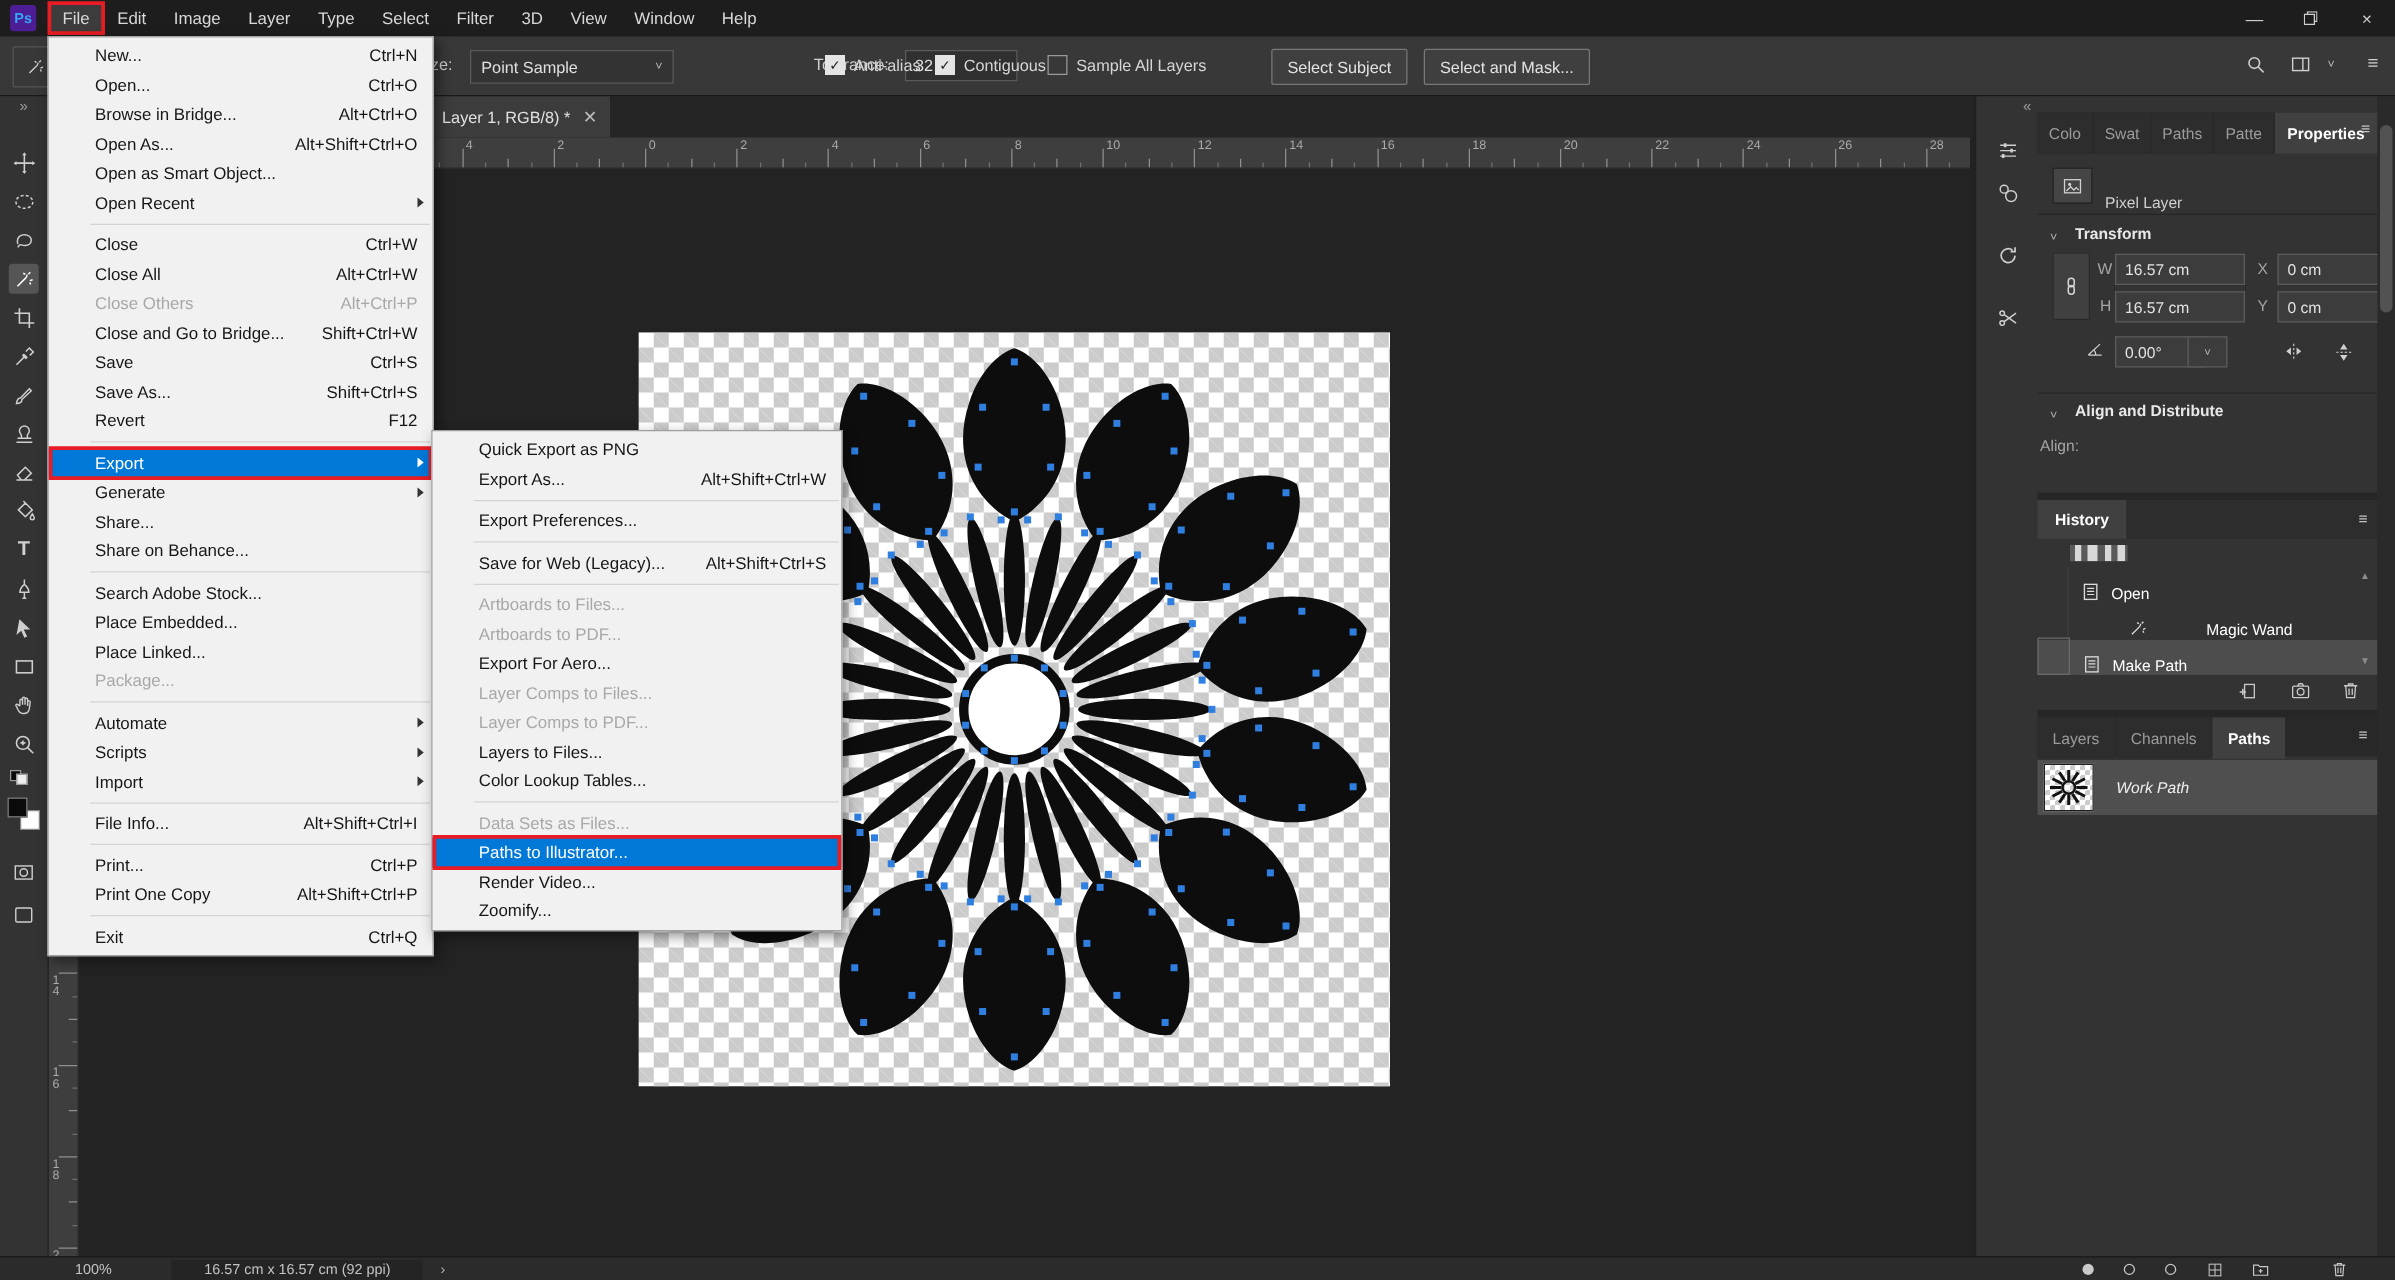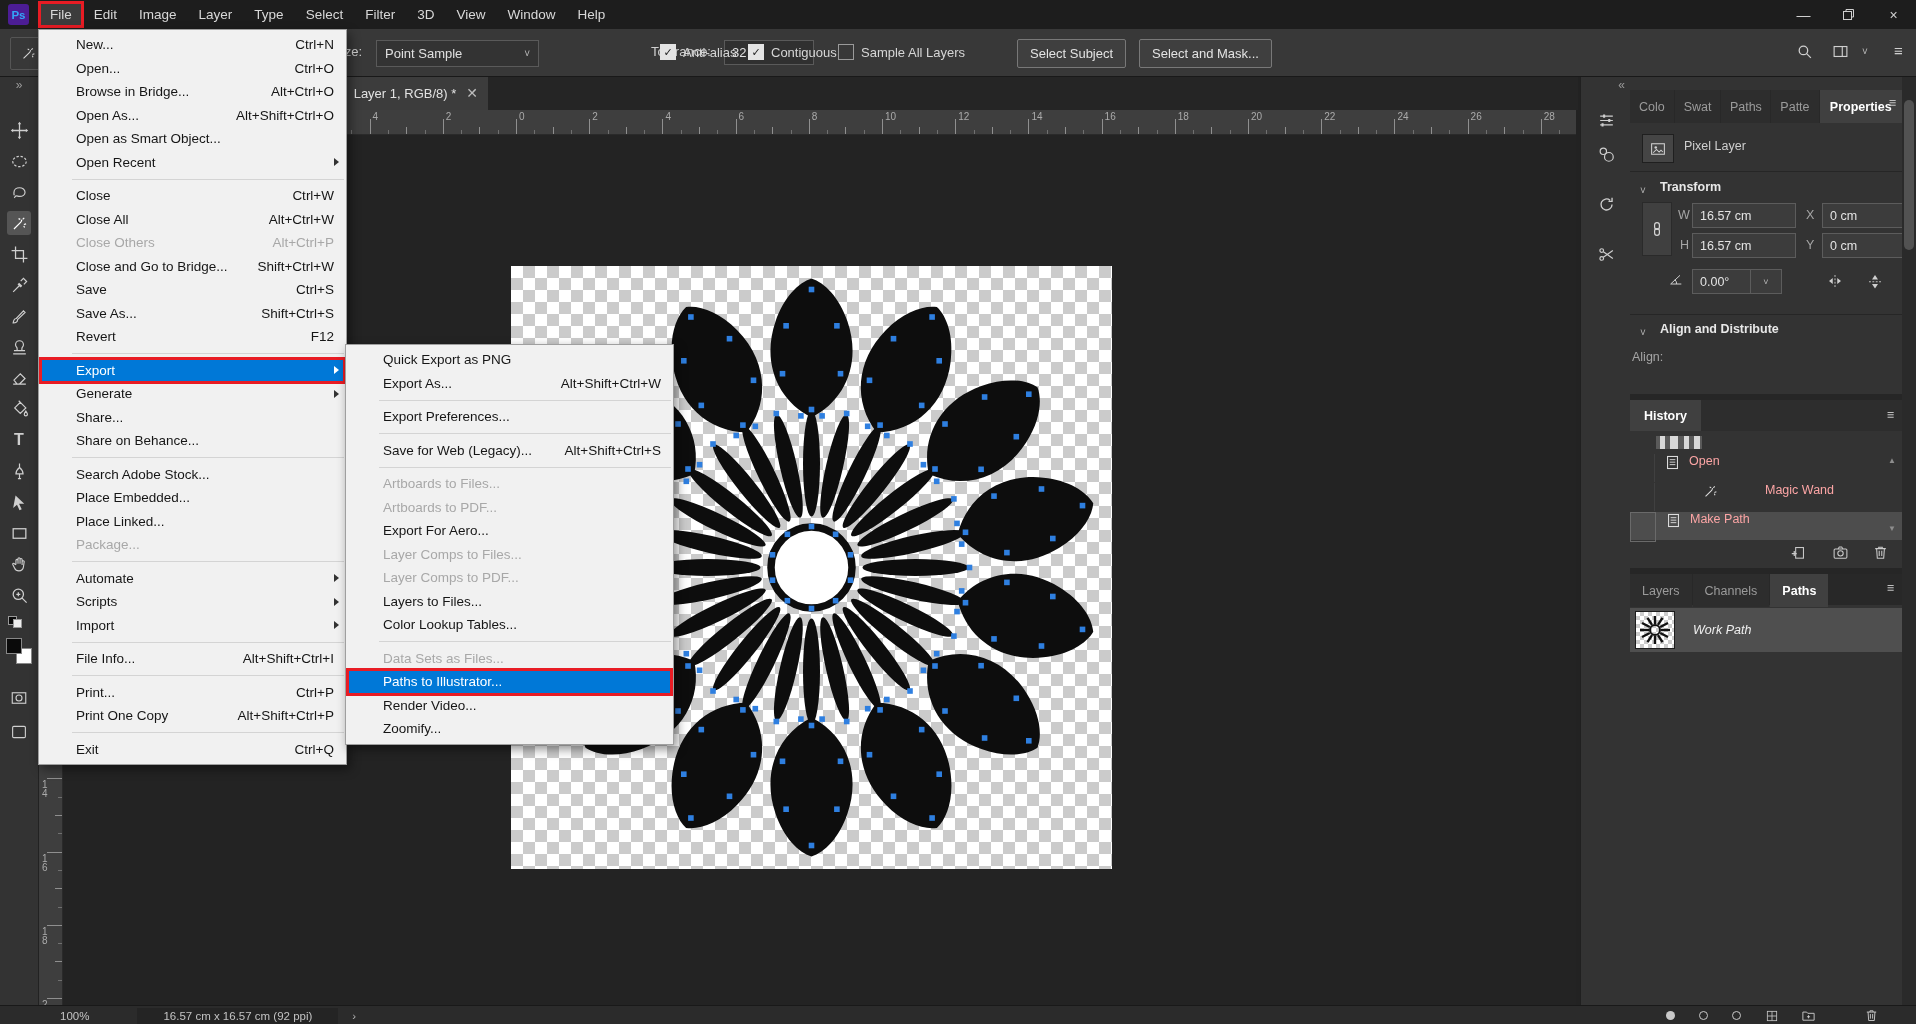--- a/index.html
+++ b/index.html
@@ -84,35 +84,35 @@
   
   #rightpanel{position:absolute;left:1630px;top:76px;width:272px;height:929px;background:#333;z-index:20;font-size:12.5px;}
   .ptabs{position:absolute;left:0;top:14px;height:33px;width:272px;background:#282828;display:flex;gap:1px;}
   .ptab{height:33px;display:flex;align-items:center;justify-content:center;background:#2d2d2d;color:#9b9b9b;
         padding:0 6px;overflow:hidden;white-space:nowrap;}
   .ptab.active{background:#404040;color:#fff;font-weight:bold;}
   .phamb{position:absolute;right:6px;top:20px;color:#c0c0c0;}
   .pixel-row{position:absolute;left:0;top:49px;width:272px;height:46px;border-bottom:1px solid #262626;}
   .pixel-thumb{position:absolute;left:12px;top:9px;width:30px;height:27px;background:#454545;border:1px solid #1f1f1f;
                display:flex;align-items:center;justify-content:center;color:#d0d0d0;}
-  .pixel-label{position:absolute;left:54px;top:14px;color:#cfcfcf;}
+  .pixel-label{position:absolute;left:54px;top:30px;color:#cfcfcf;}
   .sec-head{position:absolute;font-weight:bold;color:#e8e8e8;}
   .sec-chev{position:absolute;color:#b5b5b5;font-size:10px;}
   .tf-label{position:absolute;color:#a5a5a5;}
   .tf-field{position:absolute;height:23px;background:#3c3c3c;border:1px solid #5c5c5c;display:flex;
             align-items:center;padding:0 7px;color:#e3e3e3;}
   .chain-box{position:absolute;left:12px;top:126px;width:28px;height:52px;background:#404040;border:1px solid #2a2a2a;
              display:flex;align-items:center;justify-content:center;color:#d6d6d6;}
   .flip-icon{position:absolute;color:#cfcfcf;}
   .hist-tab{position:absolute;left:0;width:272px;height:31px;background:#2d2d2d;}
   .hist-tab .lbl{position:absolute;left:0;top:0;height:31px;padding:0 14px;background:#404040;color:#fff;
                  font-weight:bold;display:flex;align-items:center;}
   .hist-thumbstrip{position:absolute;left:26px;width:46px;height:13px;background:#5a5a5a;overflow:hidden;}
   .hist-thumbstrip i{position:absolute;top:0;bottom:0;width:5px;background:#d8d8d8;}
-  .hist-row{position:absolute;left:0;width:272px;height:28px;display:flex;align-items:flex-start;color:#fca5a5;}
+  .hist-row{position:absolute;left:0;width:272px;height:28px;display:flex;align-items:flex-end;color:#ffffff;}
   .hist-row.selected{background:#4d4d4d;}
   .hist-check{width:24px;height:28px;border-right:1px solid #404040;flex:none;}
   .hist-row.selected .hist-check{border:1px solid #6a6a6a;border-right:1px solid #6a6a6a;}
   .hist-icon{width:34px;display:flex;justify-content:center;color:#dcdcdc;flex:none;}
   .hist-foot-icon{position:absolute;color:#c9c9c9;}
   .lcp-tabs{position:absolute;left:0;width:272px;height:31px;background:#282828;display:flex;gap:1px;}
   .wp-row{position:absolute;left:0;width:272px;height:44px;background:#4f4f4f;display:flex;align-items:center;}
   .wp-thumb{width:38px;height:36px;margin-left:5px;background-color:#fff;border:1px solid #1d1d1d;
             background-image:linear-gradient(45deg,#ccc 25%,transparent 25%,transparent 75%,#ccc 75%),
                              linear-gradient(45deg,#ccc 25%,transparent 25%,transparent 75%,#ccc 75%);

